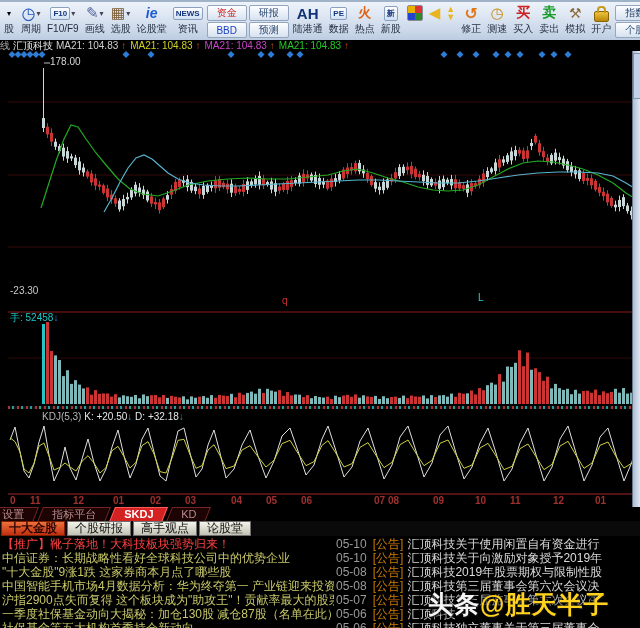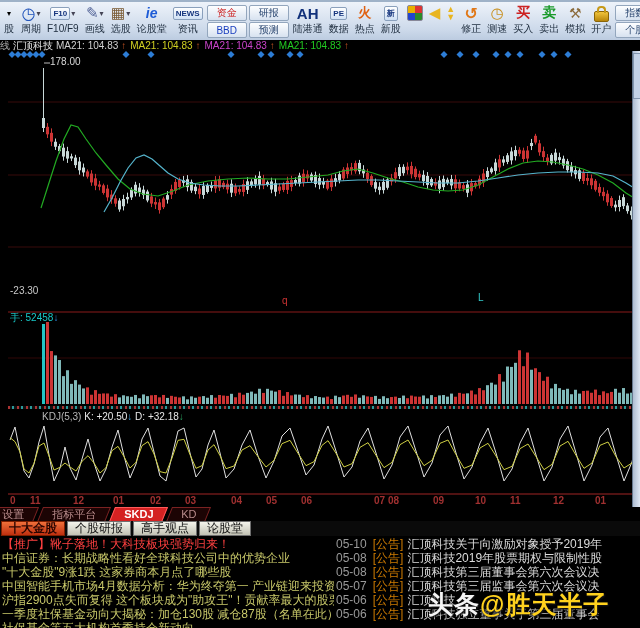--- a/index.html
+++ b/index.html
@@ -756,20 +756,21 @@
     <div class="ncol ncol-left" id="newsL">
         <div class="nrow" style="color: rgb(255, 64, 64);">【推广】靴子落地！大科技板块强势归来！</div>
         <div class="nrow" style="color: rgb(201, 201, 106);">中信证券：长期战略性看好全球科技公司中的优势企业</div>
         <div class="nrow" style="color: rgb(201, 201, 106);">"十大金股"9涨1跌 这家券商本月点了哪些股</div>
         <div class="nrow" style="color: rgb(201, 201, 106);">中国智能手机市场4月数据分析：华为终夺第一 产业链迎来投资机遇</div>
         <div class="nrow" style="color: rgb(201, 201, 106);">沪指2900点失而复得 这个板块成为"助攻王"！贡献率最大的股票竟是它</div>
         <div class="nrow" style="color: rgb(201, 201, 106);">一季度社保基金动向大揭秘：加仓130股 减仓87股（名单在此）</div>
         <div class="nrow" style="color: rgb(201, 201, 106);">社保基金等五大机构首季持仓新动向</div>
       </div>
     <div class="ncol ncol-right" id="newsR">
+        <div class="nrow"><span class="ndate">05-10</span><span class="ntag">[公告]</span><span class="ntitle">汇顶科技关于使用闲置自有资金进行</span></div>
         <div class="nrow"><span class="ndate">05-10</span><span class="ntag">[公告]</span><span class="ntitle">汇顶科技关于向激励对象授予2019年</span></div>
         <div class="nrow"><span class="ndate">05-08</span><span class="ntag">[公告]</span><span class="ntitle">汇顶科技2019年股票期权与限制性股</span></div>
         <div class="nrow"><span class="ndate">05-08</span><span class="ntag">[公告]</span><span class="ntitle">汇顶科技第三届董事会第六次会议决</span></div>
         <div class="nrow"><span class="ndate">05-07</span><span class="ntag">[公告]</span><span class="ntitle">汇顶科技第三届监事会第六次会议决</span></div>
         <div class="nrow"><span class="ndate">05-06</span><span class="ntag">[公告]</span><span class="ntitle">汇顶科技</span></div>
         <div class="nrow"><span class="ndate">05-06</span><span class="ntag">[公告]</span><span class="ntitle">汇顶科技独立董事关于第三届董事会</span></div>
       </div>
   </div>
 
   <div class="watermark">

